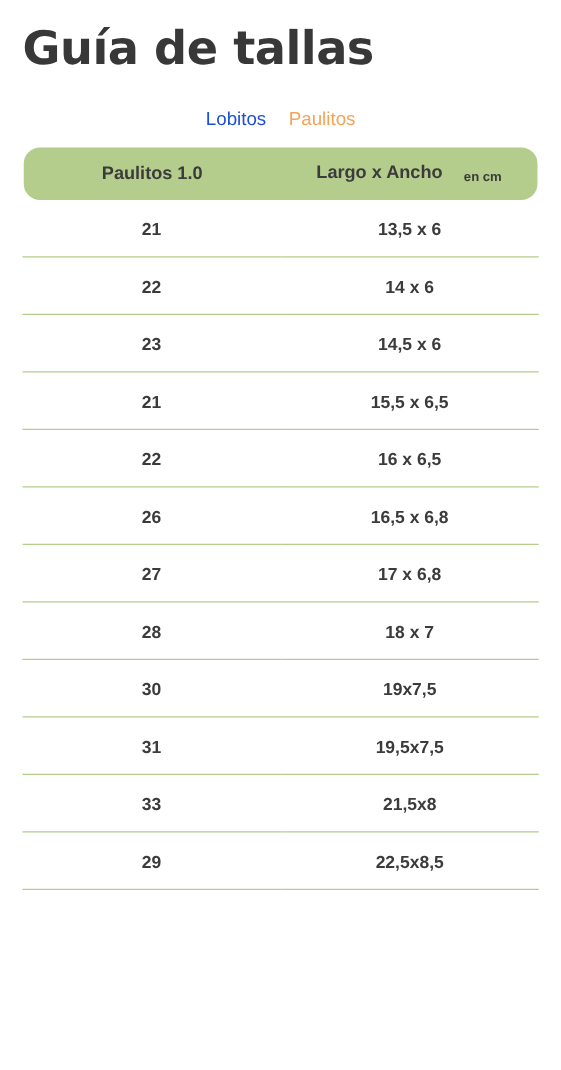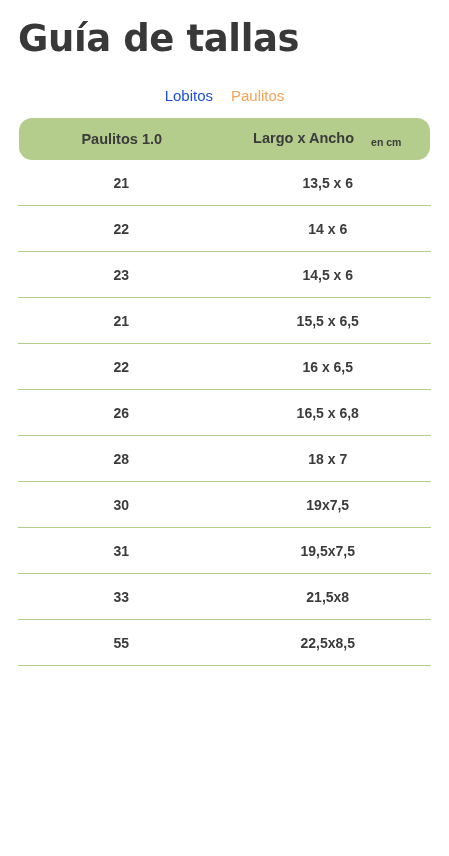--- a/index.html
+++ b/index.html
@@ -164,35 +164,39 @@
       </tr>
       <tr>
         <td>22</td>
         <td>16 x 6,5</td>
       </tr>
       <tr>
         <td>26</td>
         <td>16,5 x 6,8</td>
       </tr>
       <tr>
+        <td>27</td>
+        <td>17 x 6,8</td>
+      </tr>
+      <tr>
         <td>28</td>
         <td>18 x 7</td>
       </tr>
       <tr>
         <td>30</td>
         <td>19x7,5</td>
       </tr>
       <tr>
         <td>31</td>
         <td>19,5x7,5</td>
       </tr>
       <tr>
         <td>33</td>
         <td>21,5x8</td>
       </tr>
       <tr>
-        <td>55</td>
+        <td>29</td>
         <td>22,5x8,5</td>
       </tr>
     </tbody>
   </table>
 
 </div>
 
 </body></html>

